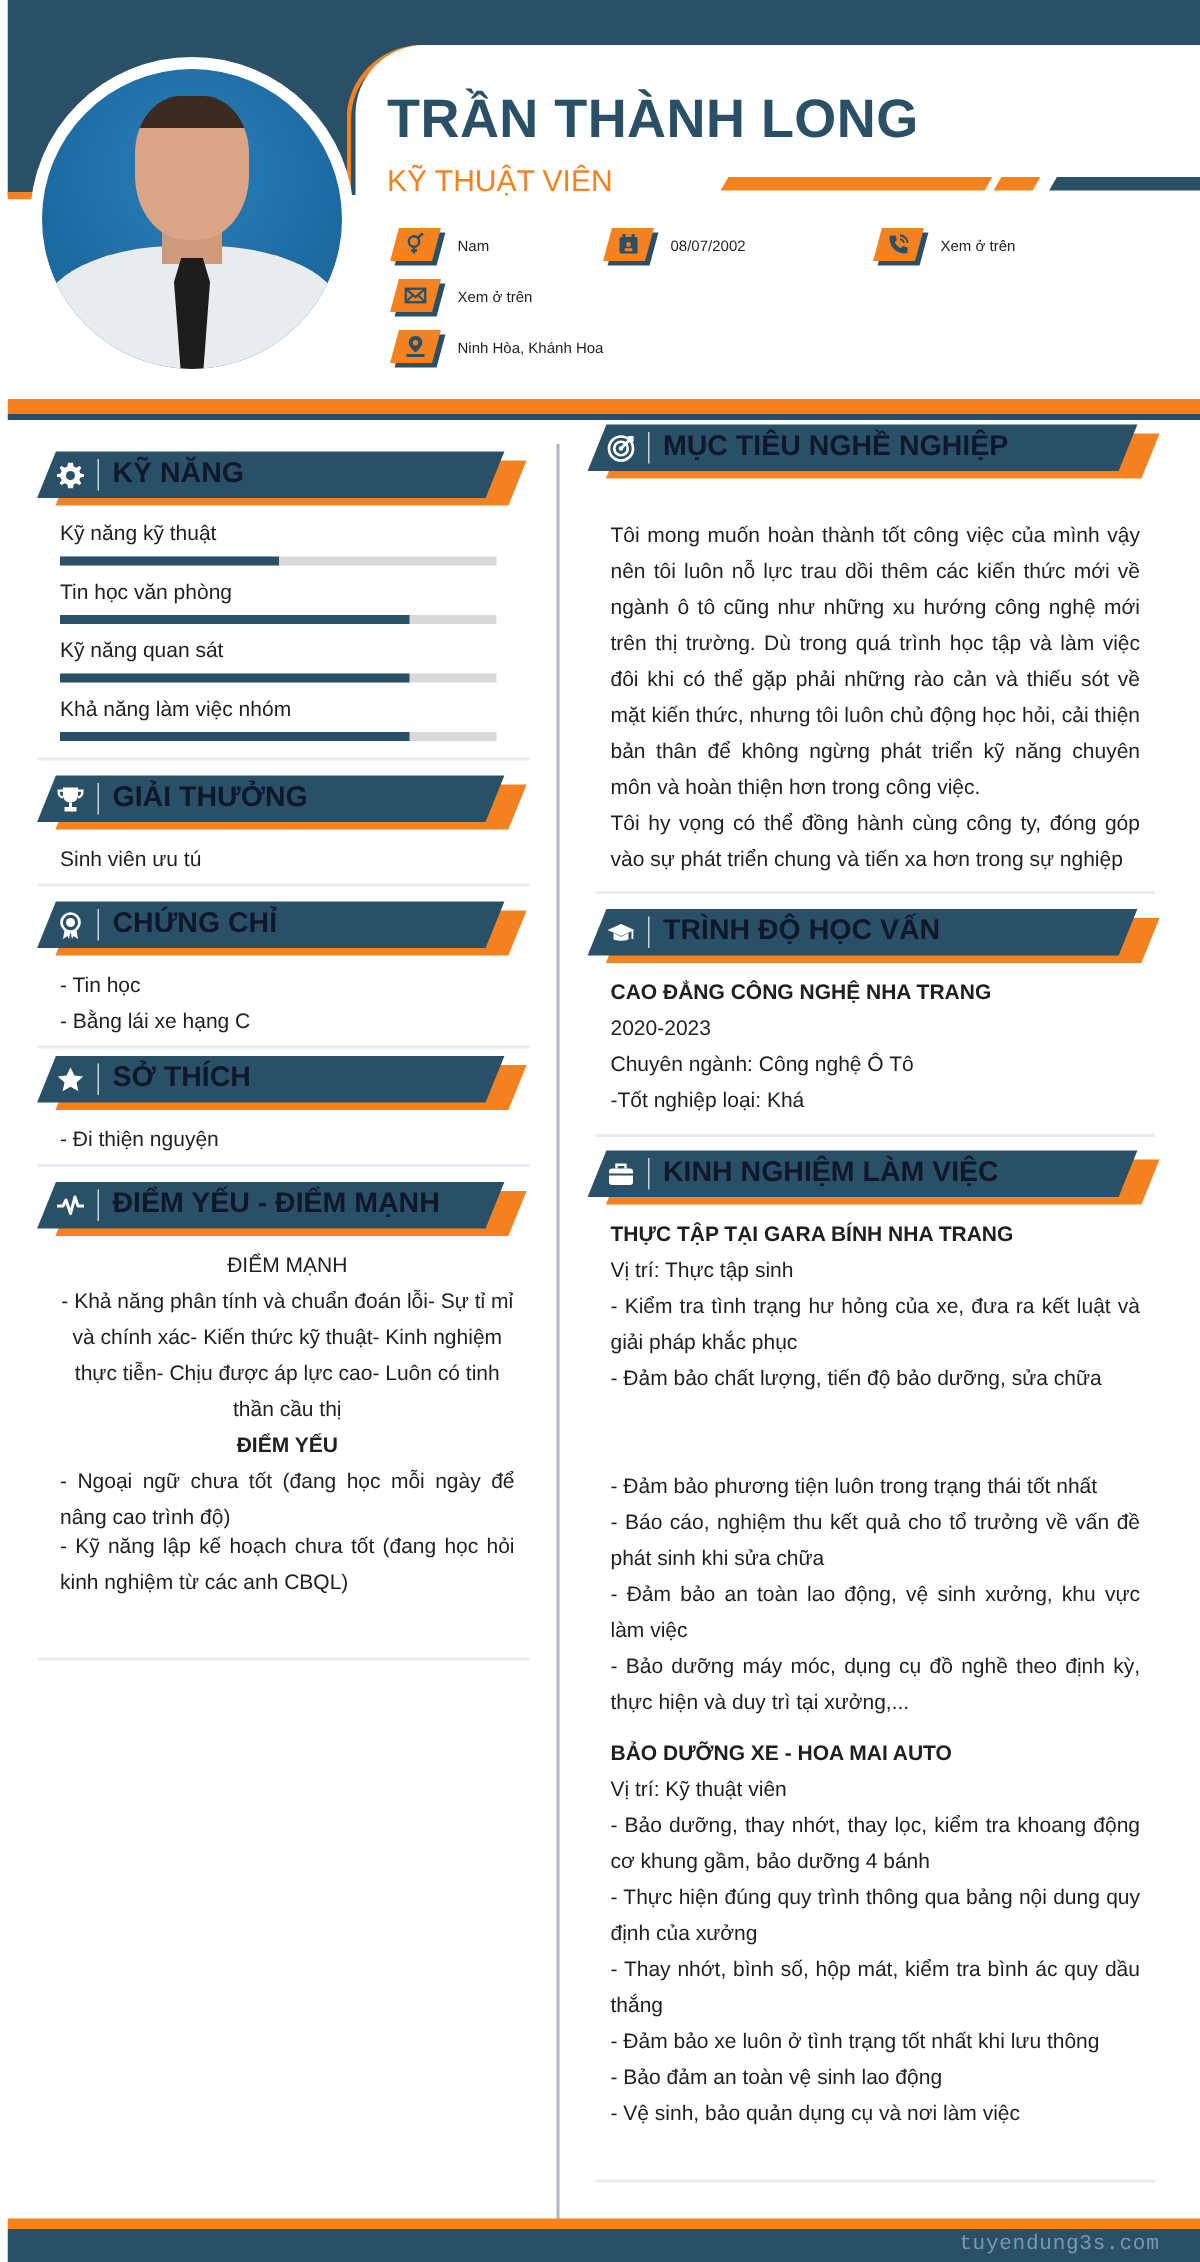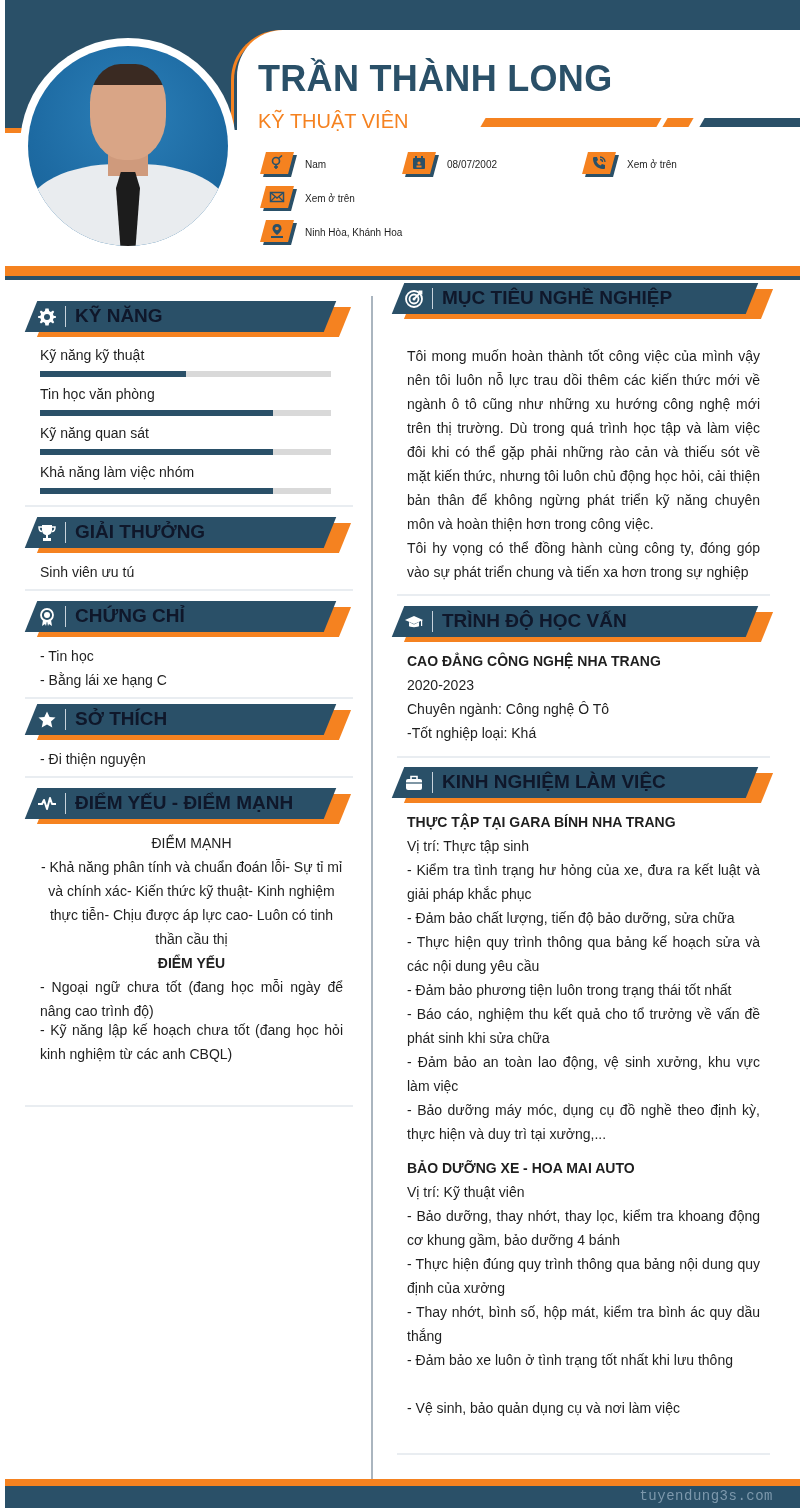--- a/index.html
+++ b/index.html
@@ -319,31 +319,31 @@
         <path d="M2 10 L18 10" stroke="#2a5068" stroke-width="1.2"></path>
       </svg>
     <div class="b-sep"></div>
     <div class="b-title">KINH NGHIỆM LÀM VIỆC</div>
   </div>
 
   <div class="txt bold" style="left:402px; top:810px;">THỰC TẬP TẠI GARA BÍNH NHA TRANG</div>
   <div class="txt" style="left:402px; top:834px;">Vị trí: Thực tập sinh</div>
   <div class="txt just" style="left:402px; top:858px; width:353px;">- Kiểm tra tình trạng hư hỏng của xe, đưa ra kết luật và giải pháp khắc phục</div>
   <div class="txt just" style="left:402px; top:906px; width:353px;">- Đảm bảo chất lượng, tiến độ bảo dưỡng, sửa chữa</div>
-  <div class="txt just" style="left:402px; top:930px; width:353px;">- Thực hiện quy trình thông qua bảng kế hoạch sửa và các nội dung yêu cầu</div>
   <div class="txt just" style="left:402px; top:978px; width:353px;">- Đảm bảo phương tiện luôn trong trạng thái tốt nhất</div>
   <div class="txt just" style="left:402px; top:1002px; width:353px;">- Báo cáo, nghiệm thu kết quả cho tổ trưởng về vấn đề phát sinh khi sửa chữa</div>
   <div class="txt just" style="left:402px; top:1050px; width:353px;">- Đảm bảo an toàn lao động, vệ sinh xưởng, khu vực làm việc</div>
   <div class="txt just" style="left:402px; top:1098px; width:353px;">- Bảo dưỡng máy móc, dụng cụ đồ nghề theo định kỳ, thực hiện và duy trì tại xưởng,...</div>
 
   <div class="txt bold" style="left:402px; top:1156px;">BẢO DƯỠNG XE - HOA MAI AUTO</div>
   <div class="txt" style="left:402px; top:1180px;">Vị trí: Kỹ thuật viên</div>
   <div class="txt just" style="left:402px; top:1204px; width:353px;">- Bảo dưỡng, thay nhớt, thay lọc, kiểm tra khoang động cơ khung gầm, bảo dưỡng 4 bánh</div>
   <div class="txt just" style="left:402px; top:1252px; width:353px;">- Thực hiện đúng quy trình thông qua bảng nội dung quy định của xưởng</div>
   <div class="txt just" style="left:402px; top:1300px; width:353px;">- Thay nhớt, bình số, hộp mát, kiểm tra bình ác quy dầu thắng</div>
   <div class="txt just" style="left:402px; top:1348px; width:353px;">- Đảm bảo xe luôn ở tình trạng tốt nhất khi lưu thông</div>
+  <div class="txt just" style="left:402px; top:1372px; width:353px;">- Bảo đảm an toàn vệ sinh lao động</div>
   <div class="txt just" style="left:402px; top:1396px; width:353px;">- Vệ sinh, bảo quản dụng cụ và nơi làm việc</div>
   <div class="hline" style="left:392px; top:1453px; width:373px;"></div>
 
   <div class="foot-orange"></div>
   <div class="foot-dark"></div>
   <div class="foot-brand">tuyendung3s.com</div>
 </div>
 
 </body></html>

